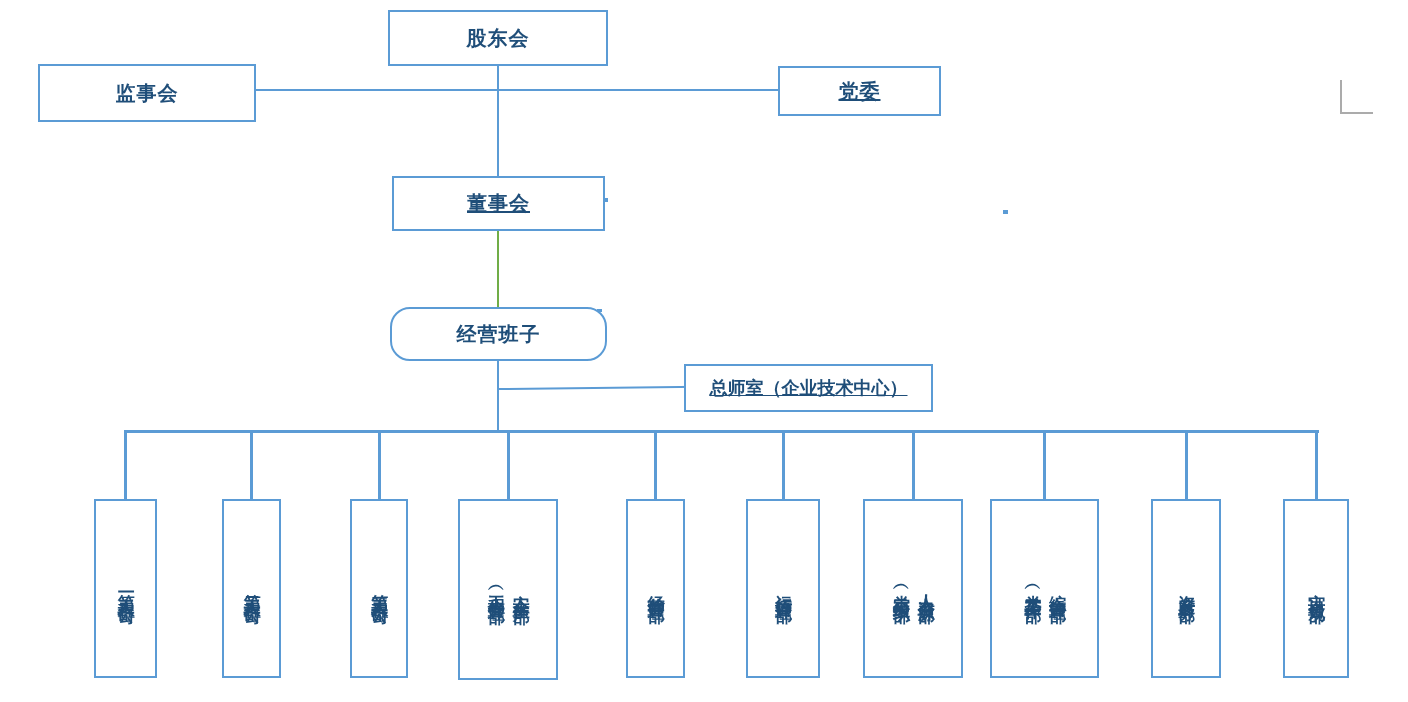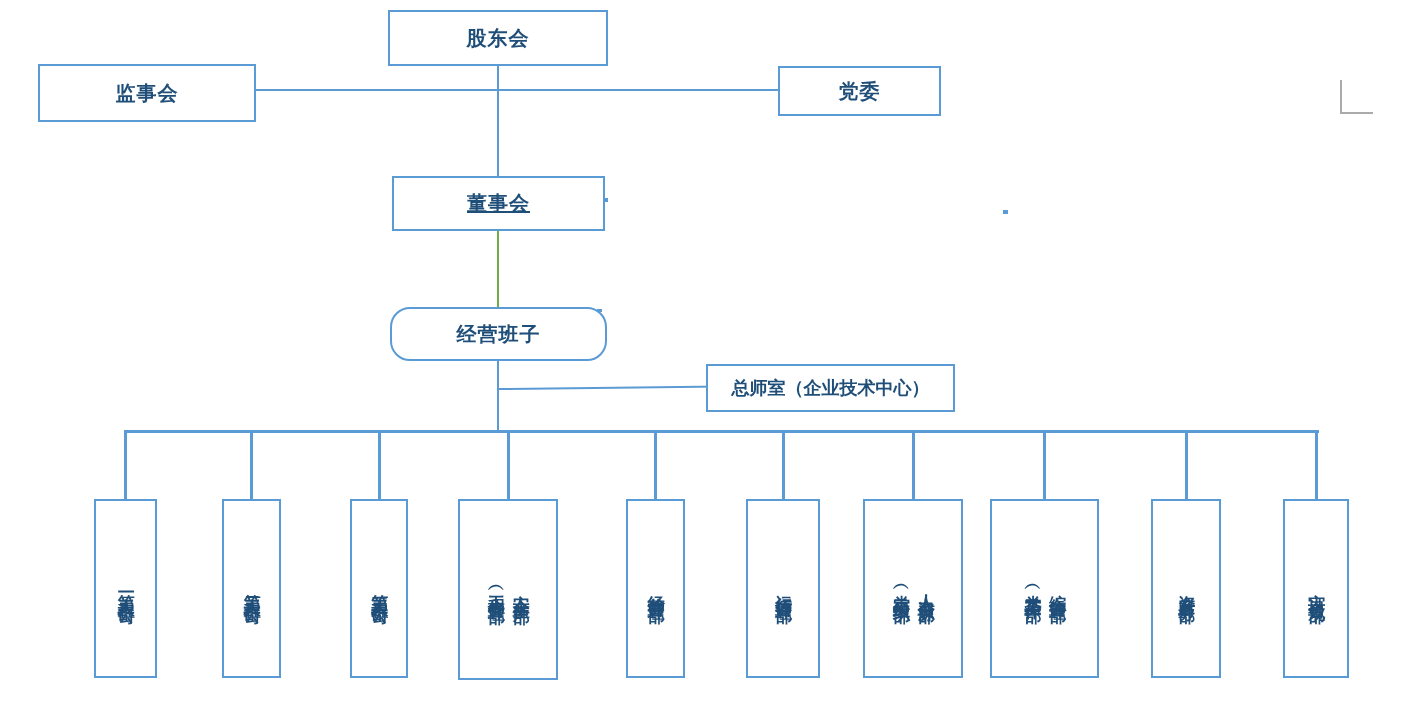--- a/index.html
+++ b/index.html
@@ -60,33 +60,33 @@
   <div class="line" style="left:1315px;top:432px;width:2.5px;height:67px;"></div>
 
   <div class="hbox" style="left:388px;top:10px;width:220px;height:56px;">
     <span>股东会</span>
   </div>
 
   <div class="hbox" style="left:38px;top:64px;width:218px;height:58px;">
     <span>监事会</span>
   </div>
 
-  <div class="hbox" style="left:778px;top:66px;width:163px;height:50px;">
+  <div class="hbox" style="left:778px;top:66px;width:163px;height:50px;text-decoration:underline;">
     <span>党委</span>
   </div>
 
   <div class="hbox" style="left:392px;top:176px;width:213px;height:55px;text-decoration:underline;">
     <span>董事会</span>
   </div>
 
   <div class="hbox" style="left:390px;top:307px;width:217px;height:54px;border-radius:20px;">
     <span>经营班子</span>
   </div>
 
-  <div class="hbox small" style="left:706px;top:364px;width:249px;height:48px;">
+  <div class="hbox small" style="left:684px;top:364px;width:249px;height:48px;text-decoration:underline;">
     <span>总师室（企业技术中心）</span>
   </div>
 
   <div class="vbox" style="left:94px;top:499px;width:63px;height:179px;">
     <div class="vtext">
         <div class="vcol">第一工程公司</div>
       </div>
   </div>
   <div class="vbox" style="left:222px;top:499px;width:59px;height:179px;">
     <div class="vtext">

